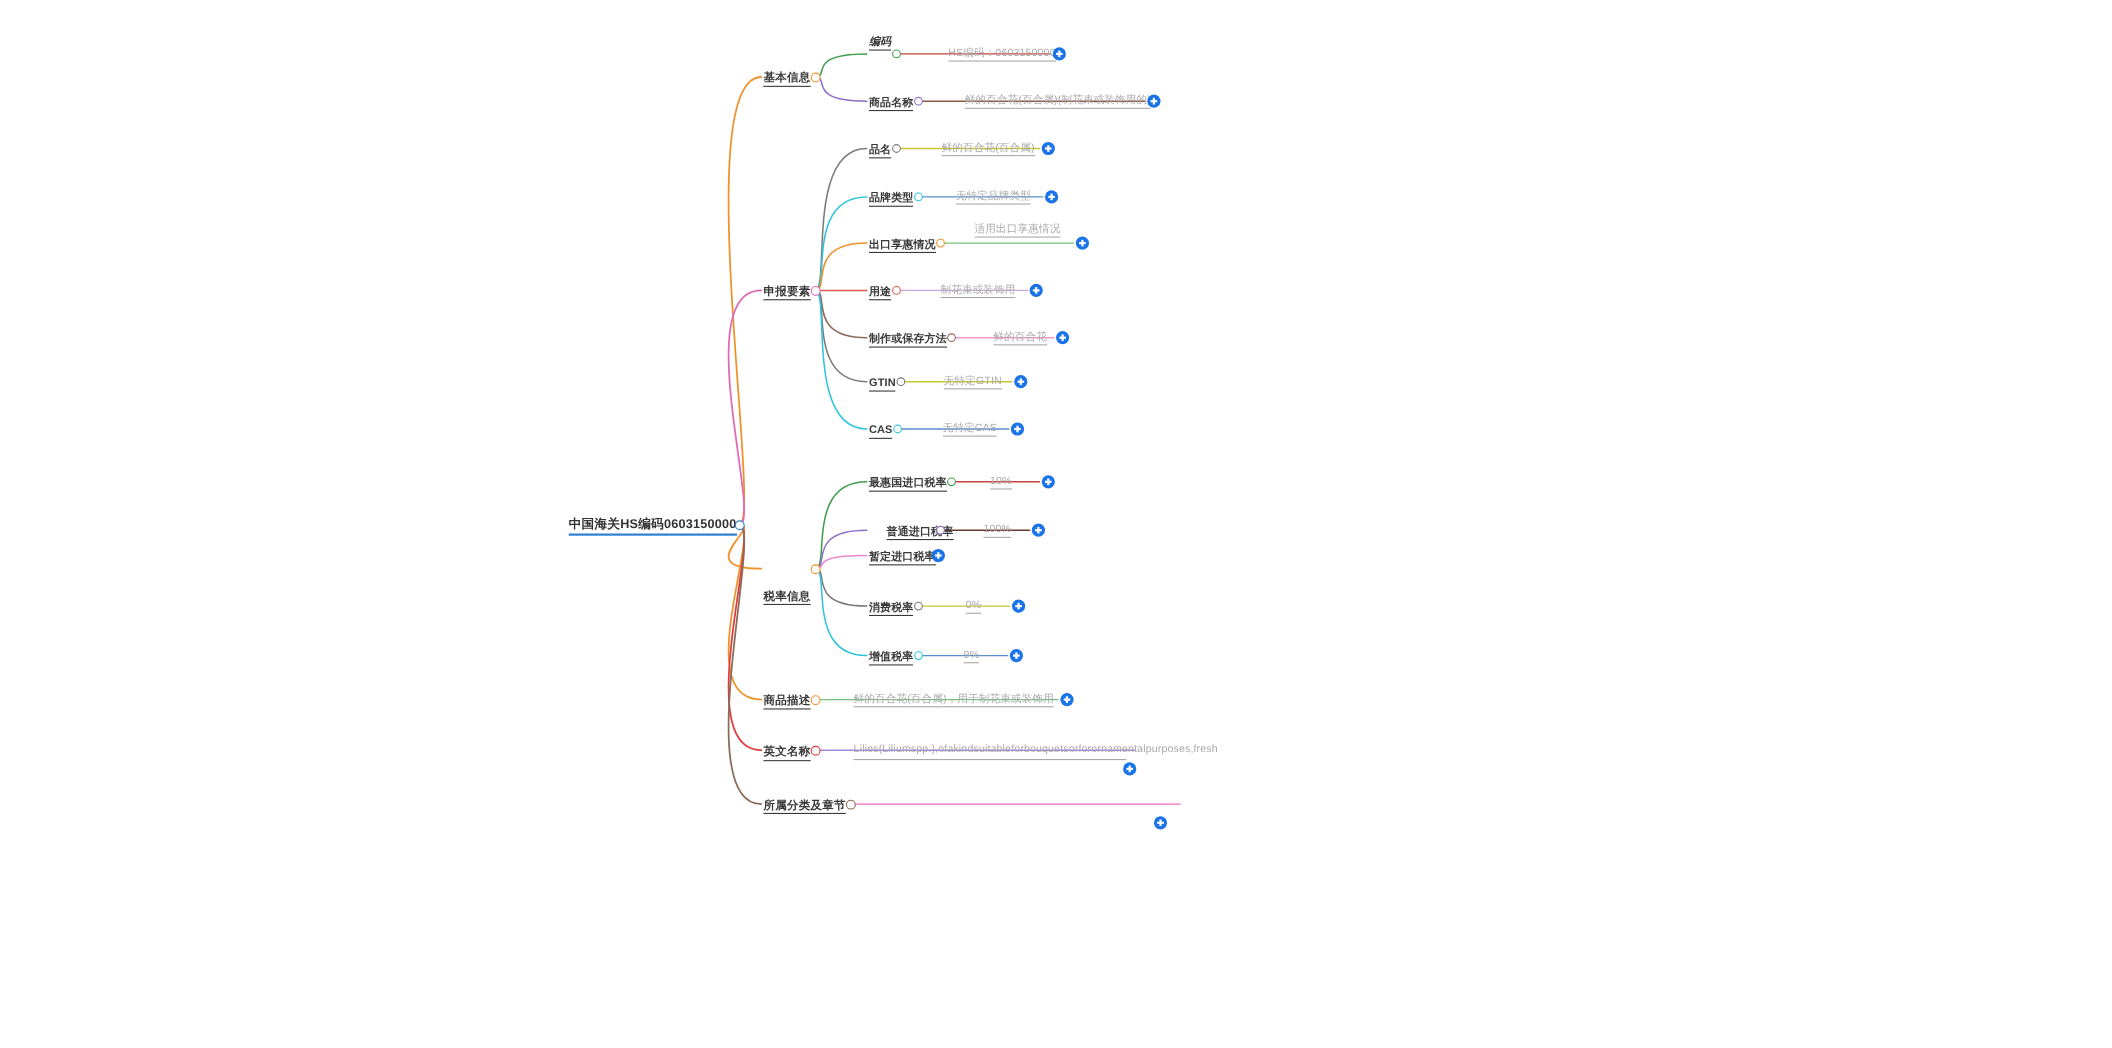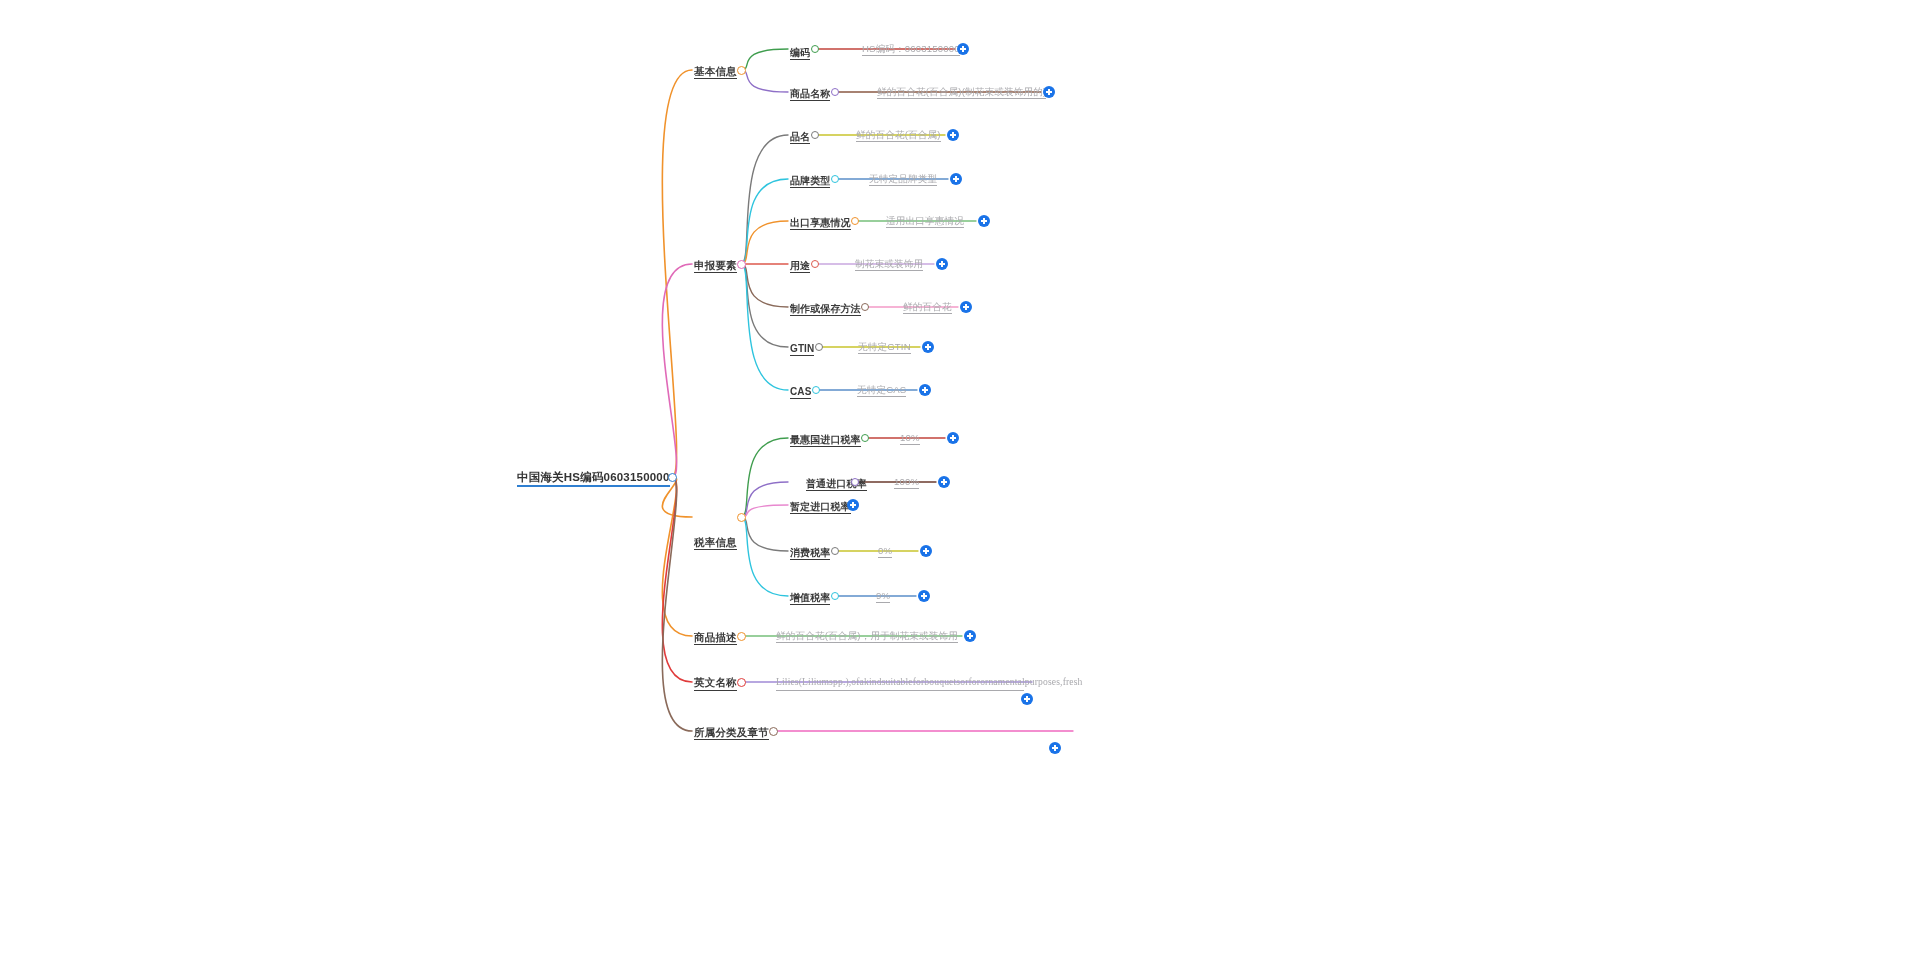--- a/index.html
+++ b/index.html
@@ -78,41 +78,41 @@
       <path d="M741,636 C771,636 756,636 962,636" stroke="#77c07b" stroke-width="1.3" fill="none" stroke-linecap="round"></path>
       <path d="M672,477 C694,477 626,682 692,682" stroke="#e03b3b" stroke-width="1.6" fill="none" stroke-linecap="round"></path>
       <path d="M741,682 C771,682 756,682 1032,682" stroke="#a08ad6" stroke-width="1.3" fill="none" stroke-linecap="round"></path>
       <path d="M672,477 C694,477 626,731 692,731" stroke="#8a6a5a" stroke-width="1.6" fill="none" stroke-linecap="round"></path>
       <path d="M773,731 C803,731 795,731 1073,731" stroke="#f06ac0" stroke-width="1.3" fill="none" stroke-linecap="round"></path>
     </svg>
 <div class="node" style="left: 517px; top: 467px;"><span class="root-label">中国海关HS编码0603150000</span></div>
     <div class="root-dot" style="left: 667.5px; top: 472.5px; color: rgb(47, 127, 209); border-color: rgb(47, 127, 209);"></div>
     <div class="node" style="left: 694px; top: 61px; color: rgb(240, 146, 43);"><span class="l1-label">基本信息</span></div>
     <div class="l1-dot" style="left: 736.5px; top: 65.5px; color: rgb(240, 146, 43); border-color: rgb(240, 146, 43);"></div>
-    <div class="node" style="left: 790px; top: 42px; color: rgb(63, 157, 78);"><span class="l2-label">编码</span></div>
+    <div class="node" style="left: 790px; top: 28px; color: rgb(63, 157, 78); font-style: italic;"><span class="l2-label">编码</span></div>
     <div class="l2-dot" style="left: 810.5px; top: 44.5px; color: rgb(63, 157, 78); border-color: rgb(63, 157, 78);"></div>
     <div class="node" style="color: rgb(194, 68, 60); left: 862px; top: 38px;"><span class="val-label">HS编码：0603150000</span></div>
     <div class="plus" style="left: 957px; top: 43px;"></div>
     <div class="node" style="left: 790px; top: 83px; color: rgb(142, 111, 199); text-align: right;"><span class="l2-label">商品名称</span></div>
     <div class="l2-dot" style="left: 830.5px; top: 87.5px; color: rgb(142, 111, 199); border-color: rgb(142, 111, 199);"></div>
     <div class="node" style="color: rgb(138, 90, 68); left: 877px; top: 81px;"><span class="val-label">鲜的百合花(百合属)(制花束或装饰用的)</span></div>
     <div class="plus" style="left: 1043px; top: 86px;"></div>
     <div class="node" style="left: 694px; top: 255px; color: rgb(224, 106, 184);"><span class="l1-label">申报要素</span></div>
     <div class="l1-dot" style="left: 736.5px; top: 259.5px; color: rgb(224, 106, 184); border-color: rgb(224, 106, 184);"></div>
     <div class="node" style="left: 790px; top: 126px; color: rgb(122, 122, 122);"><span class="l2-label">品名</span></div>
     <div class="l2-dot" style="left: 810.5px; top: 130.5px; color: rgb(122, 122, 122); border-color: rgb(122, 122, 122);"></div>
     <div class="node" style="color: rgb(201, 197, 46); left: 856px; top: 124px;"><span class="val-label">鲜的百合花(百合属)</span></div>
     <div class="plus" style="left: 947px; top: 129px;"></div>
     <div class="node" style="left: 790px; top: 170px; color: rgb(46, 196, 222);"><span class="l2-label">品牌类型</span></div>
     <div class="l2-dot" style="left: 830.5px; top: 174.5px; color: rgb(46, 196, 222); border-color: rgb(46, 196, 222);"></div>
     <div class="node" style="color: rgb(91, 143, 201); left: 869px; top: 168px;"><span class="val-label">无特定品牌类型</span></div>
     <div class="plus" style="left: 950px; top: 173px;"></div>
     <div class="node" style="left: 790px; top: 212px; color: rgb(240, 146, 43);"><span class="l2-label">出口享惠情况</span></div>
     <div class="l2-dot" style="left: 850.5px; top: 216.5px; color: rgb(240, 146, 43); border-color: rgb(240, 146, 43);"></div>
-    <div class="node" style="color: rgb(119, 192, 123); left: 886px; top: 210px;"><span class="val-label">适用出口享惠情况</span></div>
+    <div class="node" style="color: rgb(119, 192, 123); left: 886px; top: 198px;"><span class="val-label">适用出口享惠情况</span></div>
     <div class="plus" style="left: 978px; top: 215px;"></div>
     <div class="node" style="left: 790px; top: 255px; color: rgb(221, 90, 78);"><span class="l2-label">用途</span></div>
     <div class="l2-dot" style="left: 810.5px; top: 259.5px; color: rgb(221, 90, 78); border-color: rgb(221, 90, 78);"></div>
     <div class="node" style="color: rgb(201, 168, 224); left: 855px; top: 253px;"><span class="val-label">制花束或装饰用</span></div>
     <div class="plus" style="left: 936px; top: 258px;"></div>
     <div class="node" style="left: 790px; top: 298px; color: rgb(138, 106, 90);"><span class="l2-label">制作或保存方法</span></div>
     <div class="l2-dot" style="left: 860.5px; top: 302.5px; color: rgb(138, 106, 90); border-color: rgb(138, 106, 90);"></div>
     <div class="node" style="color: rgb(244, 154, 200); left: 903px; top: 296px;"><span class="val-label">鲜的百合花</span></div>
     <div class="plus" style="left: 960px; top: 301px;"></div>
     <div class="node" style="left: 790px; top: 338px; color: rgb(122, 122, 122);"><span class="l2-label">GTIN</span></div>
@@ -143,18 +143,18 @@
     <div class="node" style="left: 790px; top: 587px; color: rgb(46, 196, 222);"><span class="l2-label">增值税率</span></div>
     <div class="l2-dot" style="left: 830.5px; top: 591.5px; color: rgb(46, 196, 222); border-color: rgb(46, 196, 222);"></div>
     <div class="node" style="color: rgb(91, 143, 201); left: 876px; top: 585px;"><span class="val-label">9%</span></div>
     <div class="plus" style="left: 918px; top: 590px;"></div>
     <div class="node" style="left: 694px; top: 627px; color: rgb(240, 146, 43);"><span class="l1-label">商品描述</span></div>
     <div class="l1-dot" style="left: 736.5px; top: 631.5px; color: rgb(240, 146, 43); border-color: rgb(240, 146, 43);"></div>
     <div class="node" style="color: rgb(119, 192, 123); left: 776px; top: 625px;"><span class="val-label">鲜的百合花(百合属)，用于制花束或装饰用</span></div>
     <div class="plus" style="left: 964px; top: 630px;"></div>
     <div class="node" style="left: 694px; top: 673px; color: rgb(224, 59, 59); font-family: Liberation Mono, monospace;"><span class="l1-label">英文名称</span></div>
     <div class="l1-dot" style="left: 736.5px; top: 677.5px; color: rgb(224, 59, 59); border-color: rgb(224, 59, 59);"></div>
-    <div class="node" style="color: rgb(160, 138, 214); left: 776px; top: 671px;"><span class="val-label" style="white-space: normal; display: inline-block; width: 248px; font-family: Liberation Serif, serif;">Lilies(Liliumspp.),ofakindsuitableforbouquetsorforornamentalpurposes,fresh</span></div>
+    <div class="node" style="color: rgb(160, 138, 214); left: 776px; top: 671px;"><span class="val-label" style="white-space: normal; display: inline-block; width: 248px;">Lilies(Liliumspp.),ofakindsuitableforbouquetsorforornamentalpurposes,fresh</span></div>
     <div class="plus" style="left: 1021px; top: 693px;"></div>
     <div class="node" style="left: 694px; top: 722px; color: rgb(138, 106, 90);"><span class="l1-label">所属分类及章节</span></div>
     <div class="l1-dot" style="left: 768.5px; top: 726.5px; color: rgb(138, 106, 90); border-color: rgb(138, 106, 90);"></div>
     <div class="plus" style="left: 1049px; top: 742px;"></div>
   </div>
 
 </body></html>

